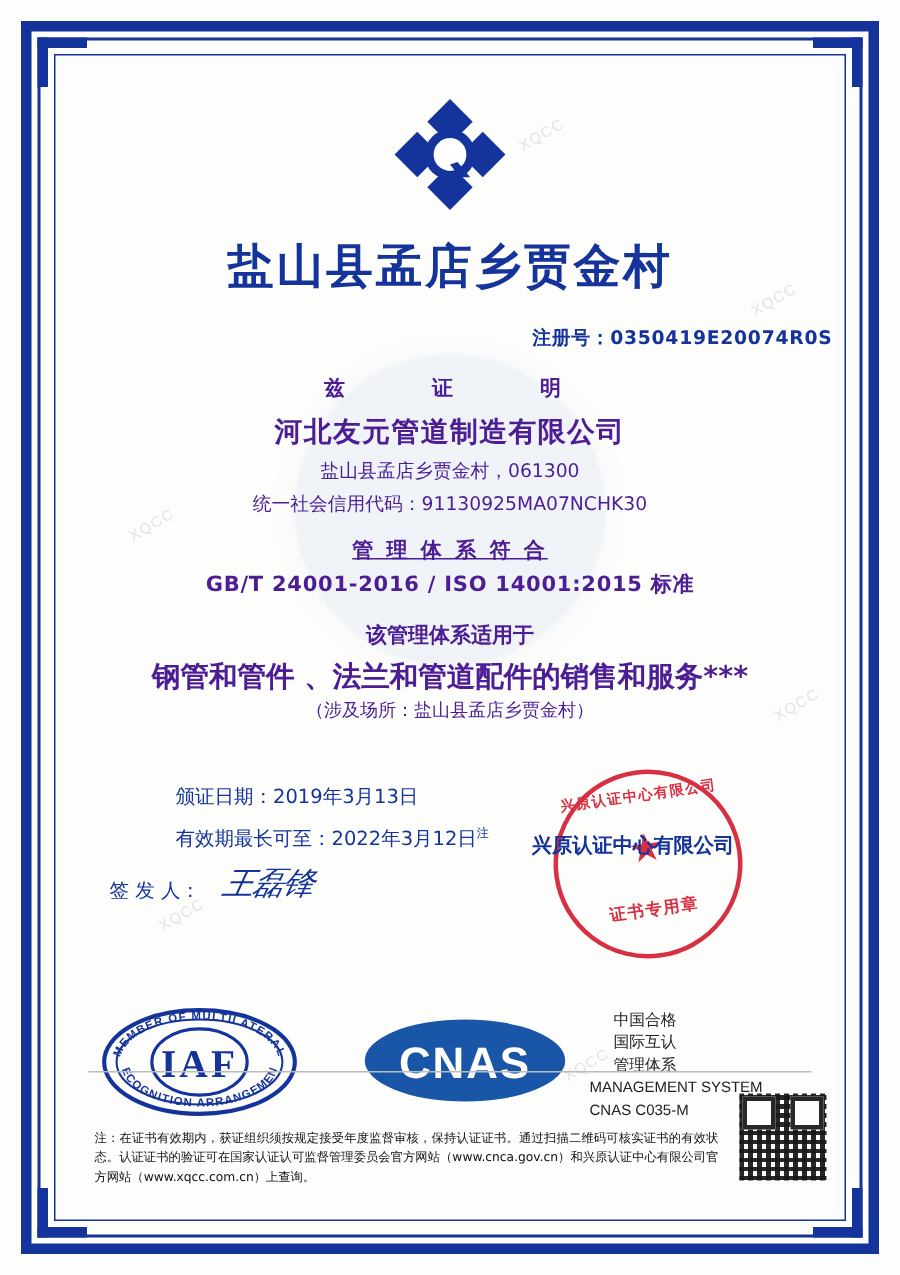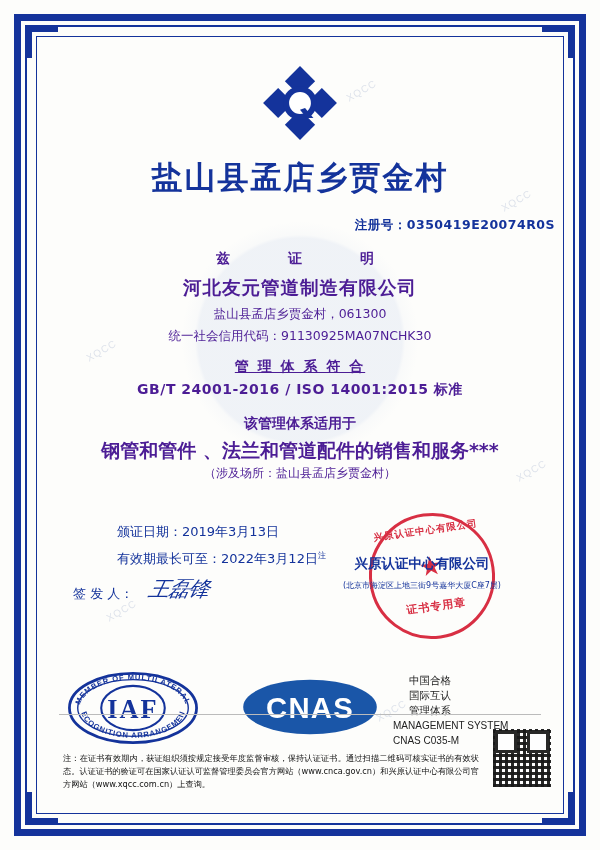--- a/index.html
+++ b/index.html
@@ -234,21 +234,20 @@
     </div>
 
     <div class="seal">
       <div class="arc">兴原认证中心有限公司</div>
       <div class="star">★</div>
       <div class="bottom">证书专用章</div>
     </div>
 
     <div class="issuer">
       <div>兴原认证中心有限公司</div>
-      <div class="line2">(北京市海淀区上地三街9号嘉华大厦C座7层)</div>
     </div>
 
     <svg class="iaf" viewBox="0 0 190 110">
       <ellipse cx="95" cy="55" rx="92" ry="50" fill="none" stroke="#14339b" stroke-width="4"></ellipse>
       <ellipse cx="95" cy="55" rx="80" ry="41" fill="none" stroke="#14339b" stroke-width="2"></ellipse>
       <ellipse cx="95" cy="55" rx="46" ry="32" fill="none" stroke="#14339b" stroke-width="3"></ellipse>
       <text x="95" y="69" text-anchor="middle" font-family="Liberation Serif, serif" font-size="38" font-weight="bold" fill="#14339b" letter-spacing="3">IAF</text>
       <path id="iafTop" d="M18 56 A 77 42 0 0 1 172 56" fill="none"></path>
       <path id="iafBot" d="M20 58 A 75 40 0 0 0 170 58" fill="none"></path>
       <text font-family="Liberation Sans, sans-serif" font-size="11" font-weight="bold" fill="#14339b" letter-spacing="1.2">

